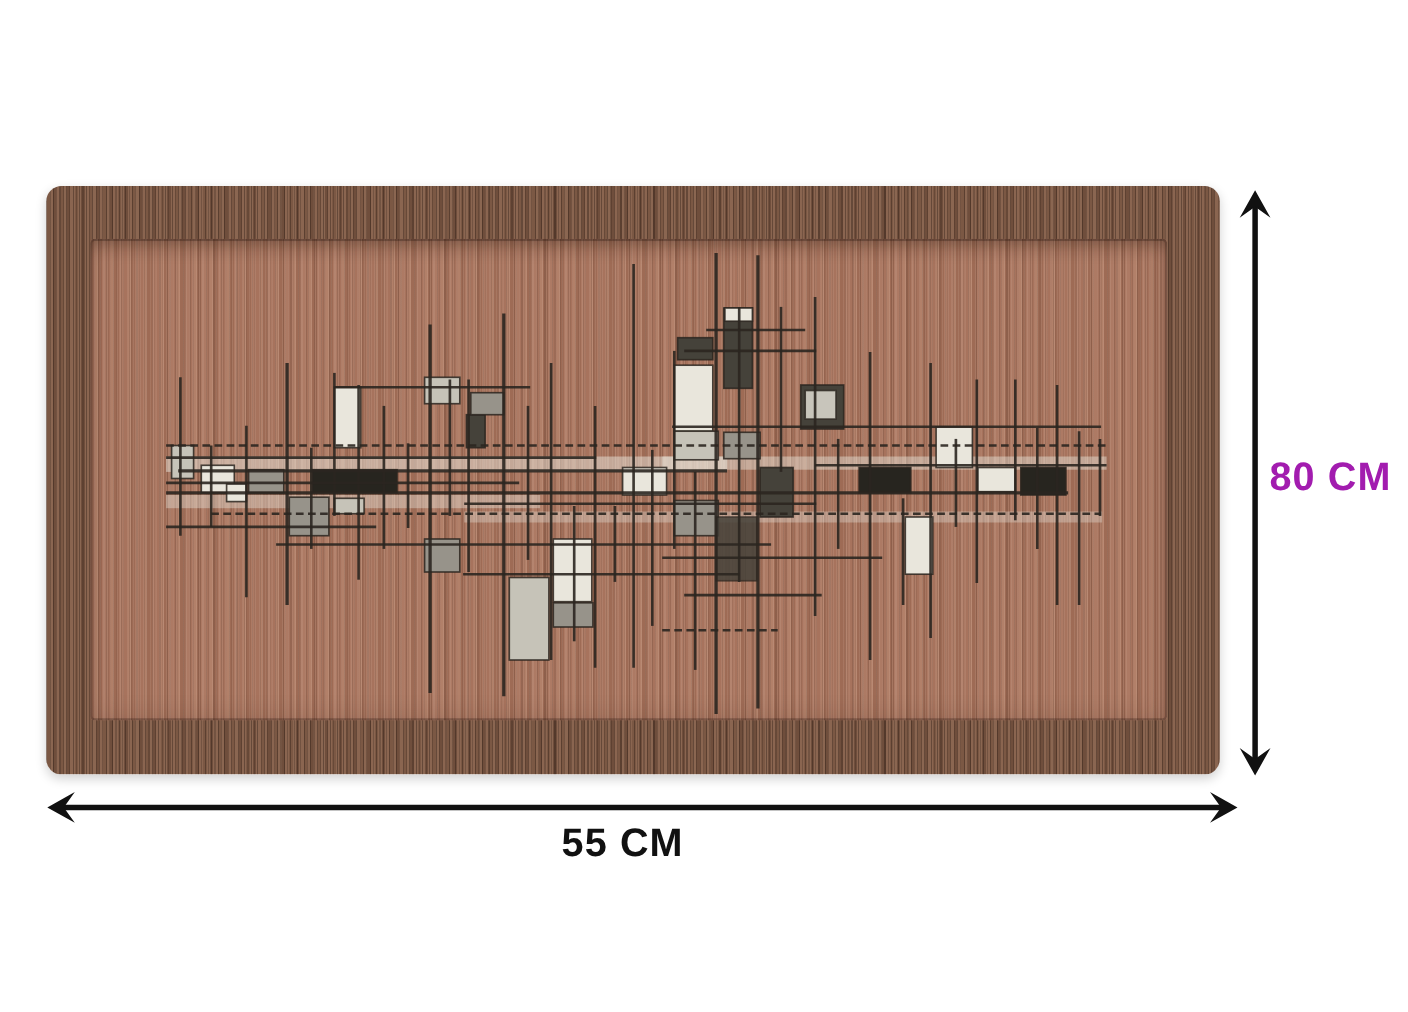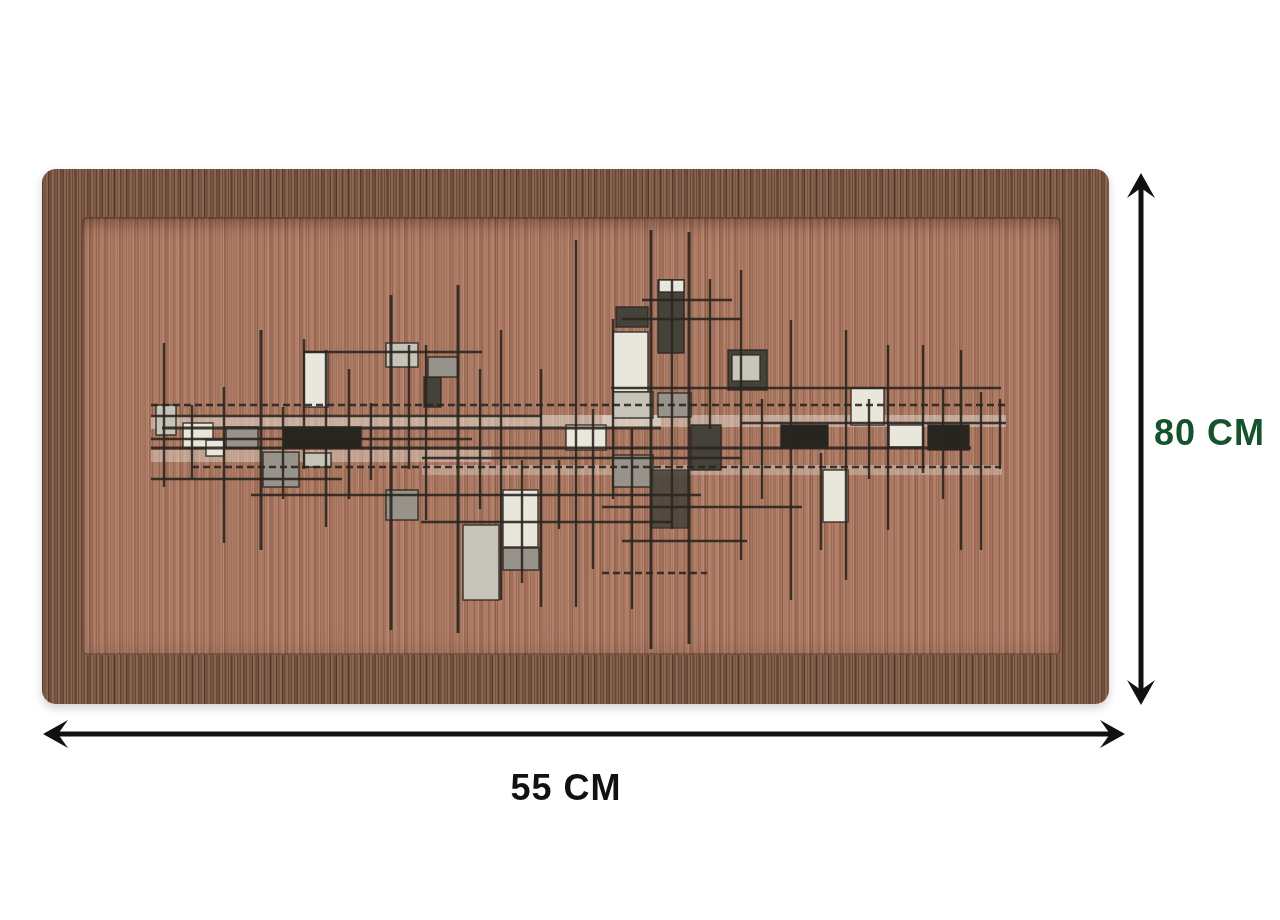--- a/index.html
+++ b/index.html
@@ -152,16 +152,16 @@
     <path class="dim-head" d="M22,3 L36,28 L22,18 L8,28 Z" fill="#111111"></path>
     <path class="dim-head" d="M22,535 L36,510 L22,520 L8,510 Z" fill="#111111"></path>
   </svg>
 
   <svg class="h-arrow" xmlns="http://www.w3.org/2000/svg" viewBox="0 0 1088 44">
     <line class="dim-shaft" x1="16" y1="22" x2="1072" y2="22" stroke="#111111" stroke-width="5"></line>
     <path class="dim-head" d="M3,22 L28,8 L18,22 L28,36 Z" fill="#111111"></path>
     <path class="dim-head" d="M1085,22 L1060,8 L1070,22 L1060,36 Z" fill="#111111"></path>
   </svg>
 
-  <div class="dim-label height" style="color: #14532d;">80 CM</div>
-  <div class="dim-label width" style="color: rgb(17, 17, 17); margin-top: 22px;">55 CM</div>
+  <div class="dim-label height" style="color: #a21caf;">80 CM</div>
+  <div class="dim-label width" style="color: rgb(17, 17, 17);">55 CM</div>
 
 </div>
 
 </body></html>

